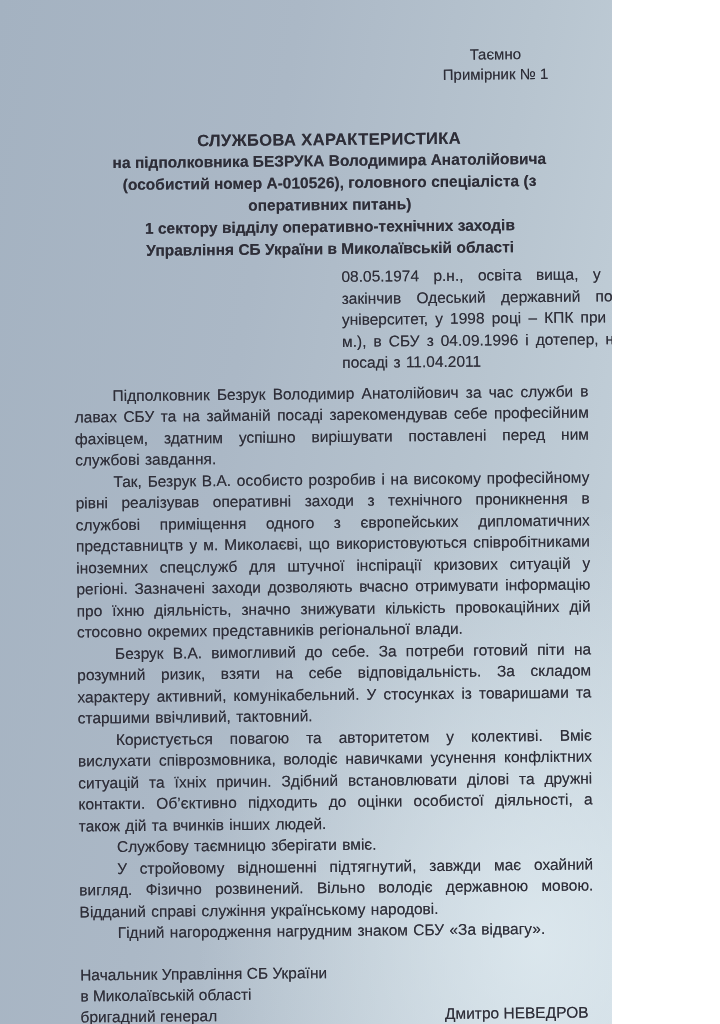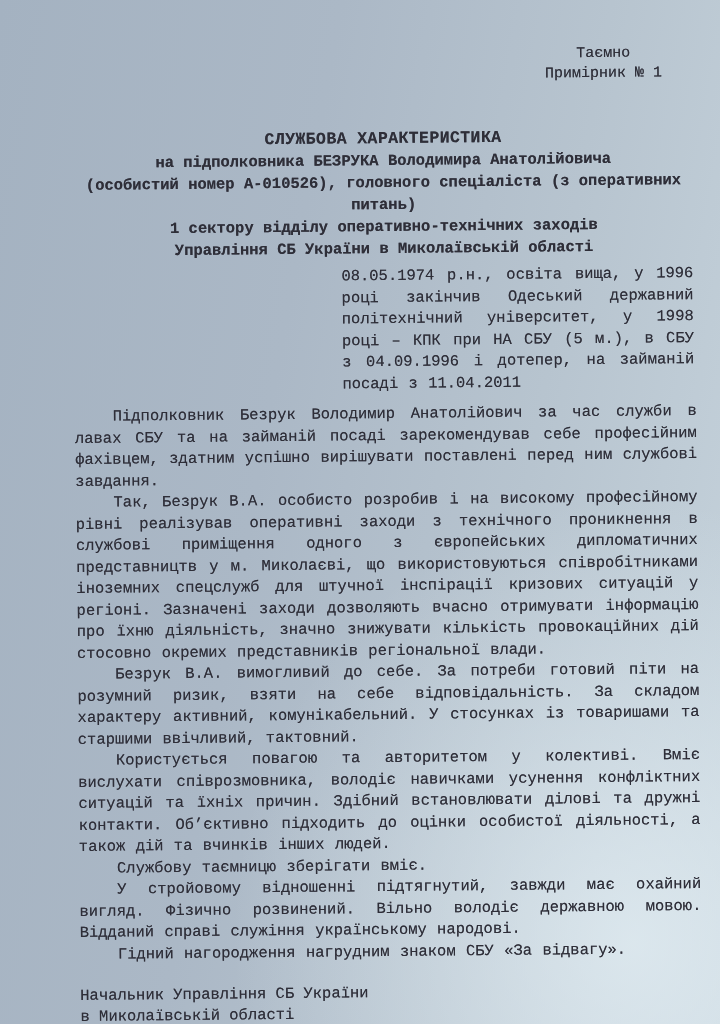--- a/index.html
+++ b/index.html
@@ -1,21 +1,21 @@
 <!DOCTYPE html>
 <html><head>
 <meta charset="utf-8">
 <style>
   html, body { margin: 0; padding: 0; }
   .scan {
     position: relative;
-    width: 720px;
+    width: 612px;
     height: 1024px;
     overflow: hidden;
-    font-family: Liberation Mono, monospace;
+    font-family: Liberation Sans, sans-serif;
     color: #2e2e38;
     background:
       radial-gradient(90% 70% at 88% 92%, rgba(230,241,246,0.70), rgba(230,241,246,0) 62%),
       linear-gradient(100deg, #a4b2c1 0%, #abb8c6 38%, #b7c4cf 68%, #c6d3dc 100%);
   }
   .content {
     position: absolute;
     left: 75px;
     right: 23px;
     top: 0;

